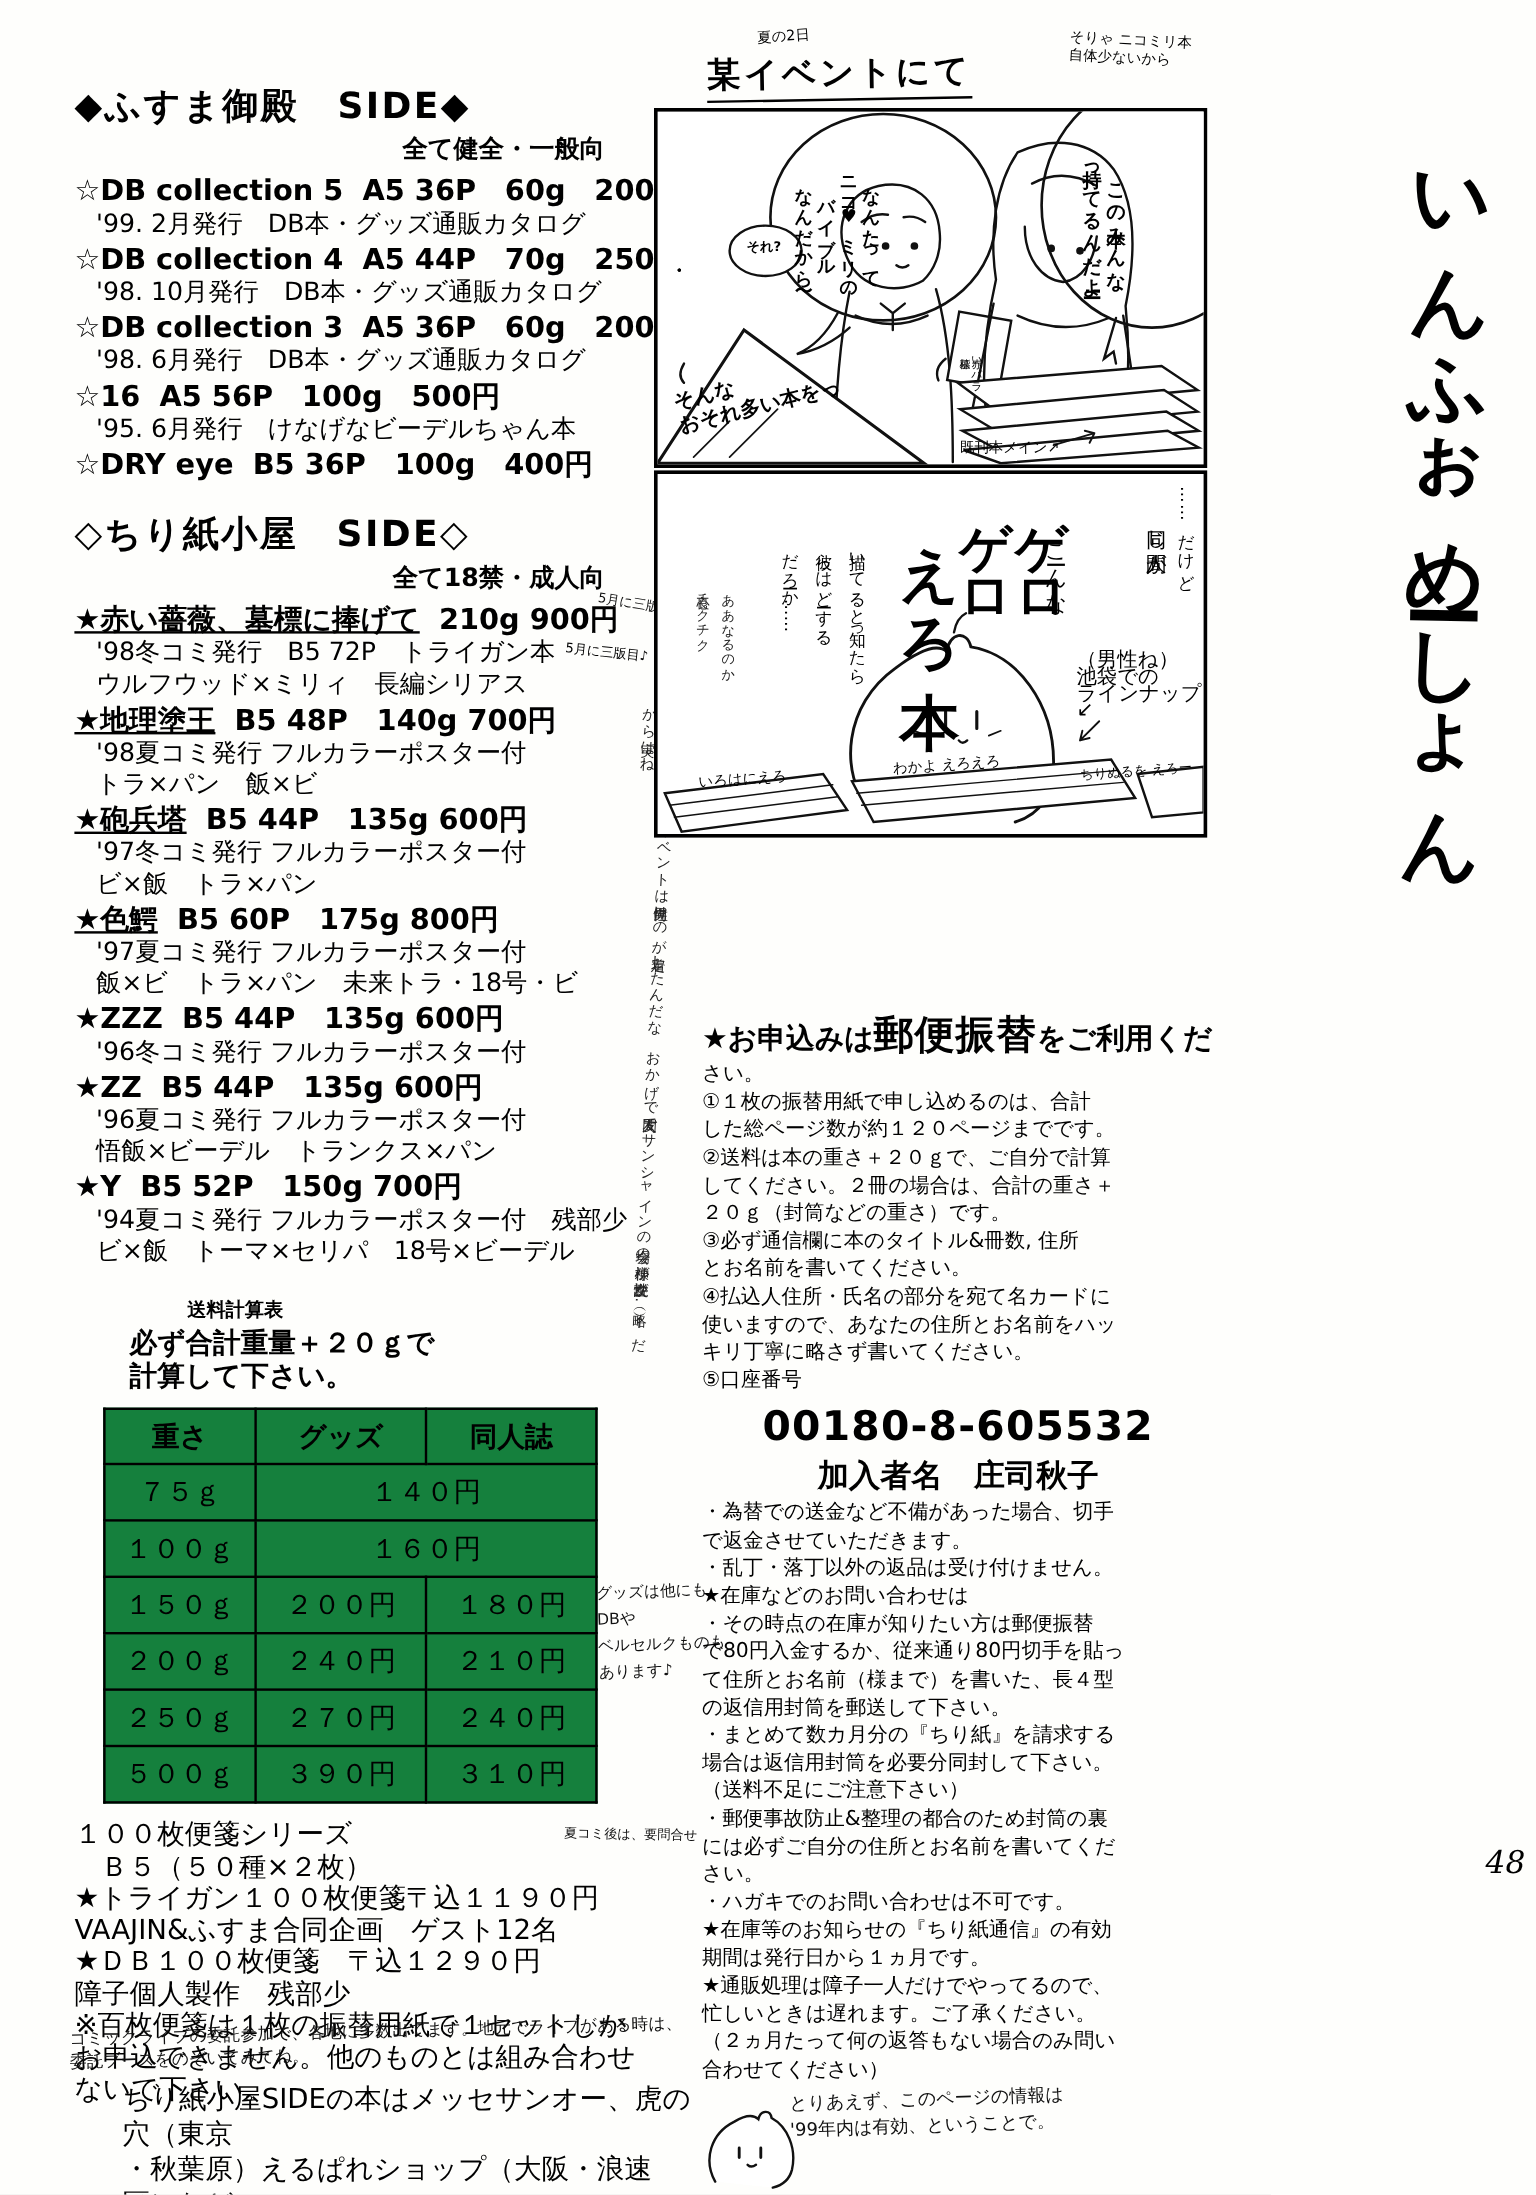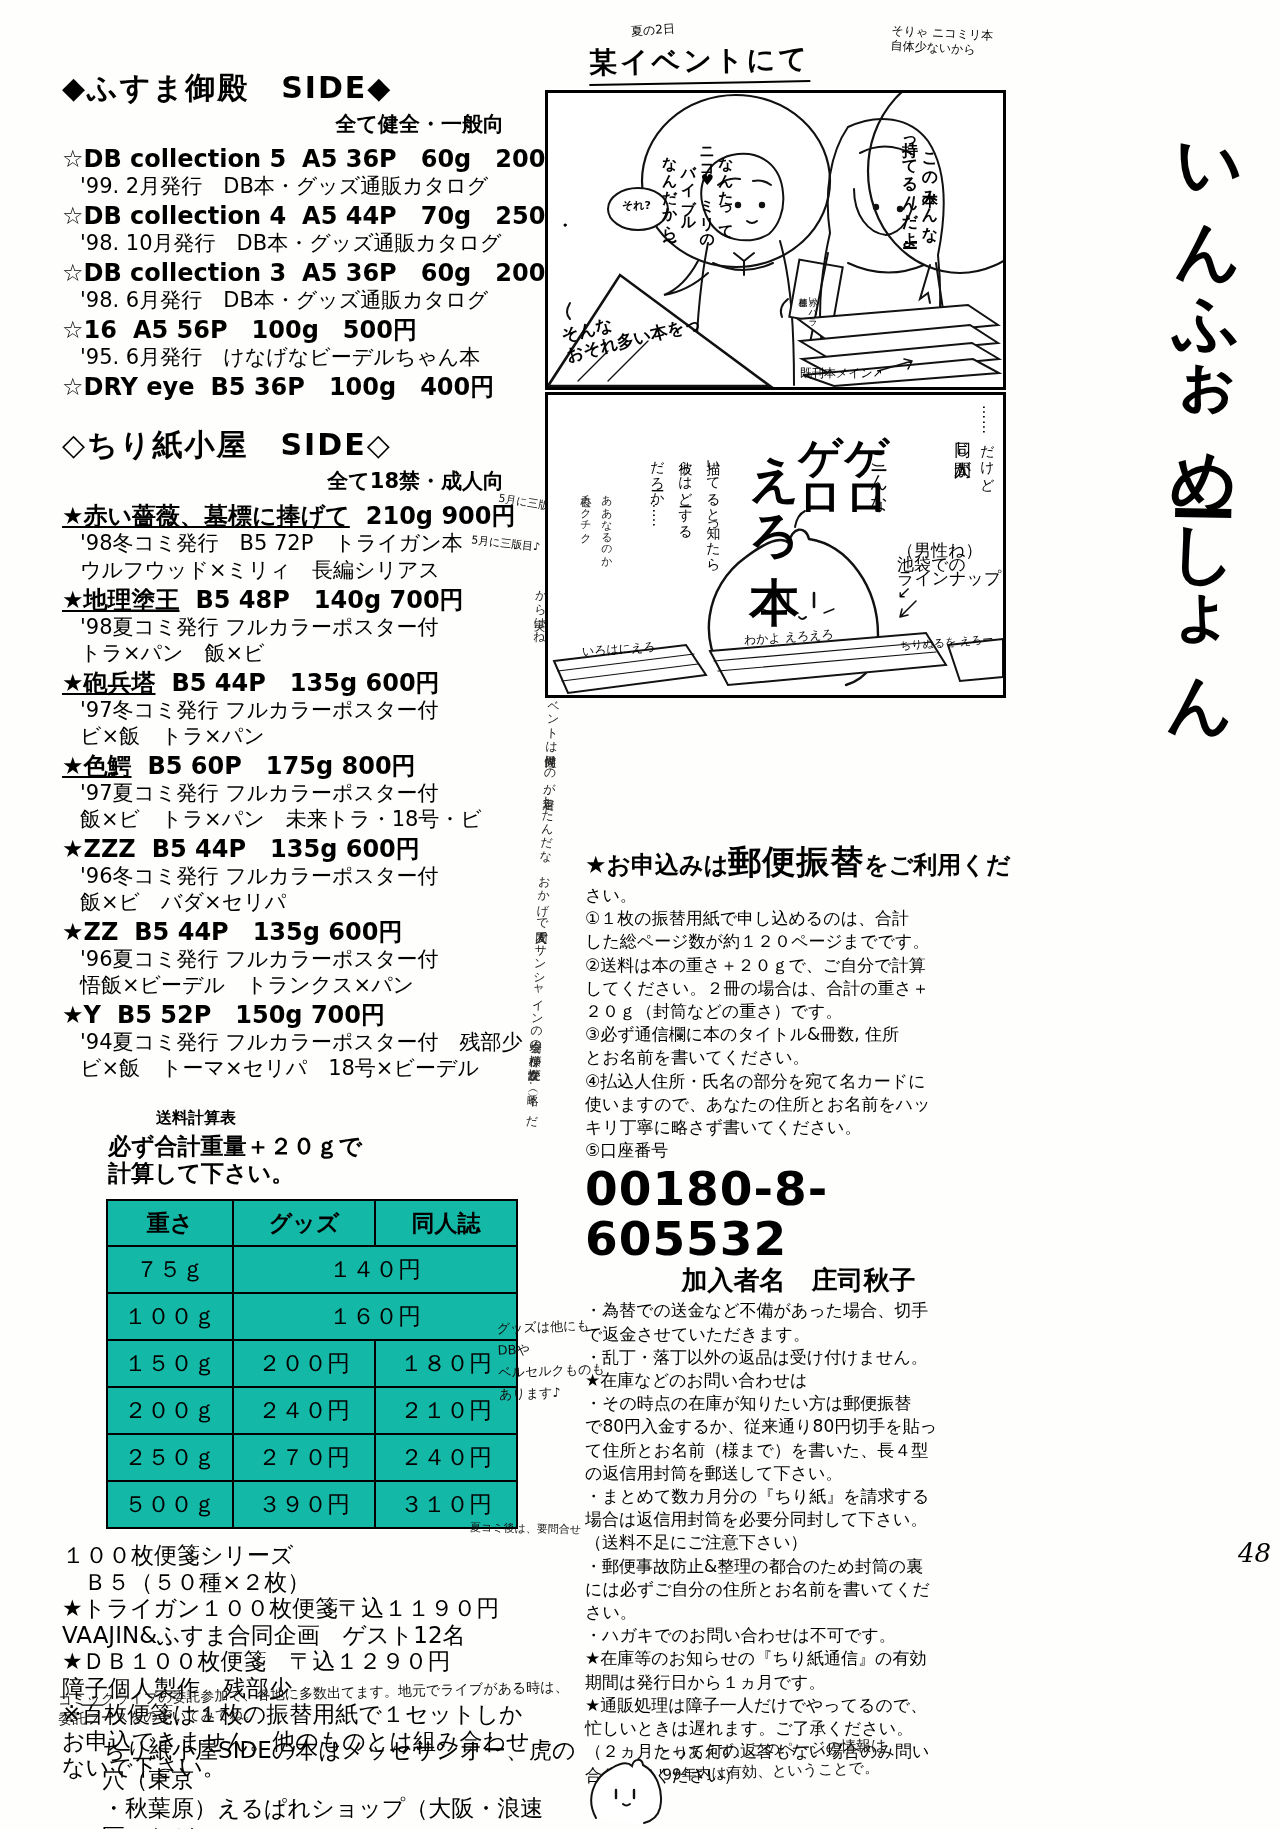--- a/index.html
+++ b/index.html
@@ -17,21 +17,21 @@
   .cat-item{margin-bottom:3px;}
   .cat-title{font-size:24px;font-weight:bold;line-height:28px;white-space:nowrap;}
   .cat-title .spec{margin-left:16px;}
   .cat-detail{font-size:21px;line-height:26px;padding-left:18px;white-space:nowrap;}
   .u{text-decoration:underline;}
   .sec2{margin-top:24px;}
   .inline-note{font-size:11px;font-weight:normal;margin-left:8px;display:inline-block;transform:rotate(6deg);vertical-align:middle;}
   .ship{margin-top:22px;}
   .ship-title{font-size:16px;font-weight:bold;padding-left:94px;line-height:30px;}
   .ship-note{font-size:23px;font-weight:bold;line-height:27px;padding-left:46px;}
-  table.shiptbl{border-collapse:collapse;margin:12px 0 0 44px;background:#14b8a6;}
+  table.shiptbl{border-collapse:collapse;margin:12px 0 0 24px;background:#15803d;}
   .shiptbl th,.shiptbl td{border:2.5px solid #000;font-size:23px;text-align:center;padding:0 6px;}
   .shiptbl th{height:44px;font-weight:bold;}
   .shiptbl td{height:45px;font-weight:500;}
   .col-w{width:112px}.col-g{width:128px}.col-d{width:128px}
   .stationery{margin-top:13px;font-size:23px;line-height:26.5px;}
   .stationery .ind{padding-left:22px;}
   
   .note-comiclive{left:58px;top:1684px;font-size:14px;line-height:19px;transform:rotate(-1.5deg);color:#111;}
   .consignment{left:102px;top:1736px;width:478px;font-size:23px;line-height:29px;font-weight:500;}
   
@@ -54,21 +54,21 @@
   .p2big2{position:absolute;left:194px;top:24px;font-size:50px;font-weight:900;letter-spacing:2px;}
   .p2l{position:absolute;left:96px;top:56px;font-size:14px;line-height:2.0;}
   .p2small{position:absolute;left:26px;top:92px;font-size:11px;line-height:1.9;color:#222;}
   .p2note{position:absolute;left:349px;top:148px;font-size:17px;line-height:14px;}
   .p2book{position:absolute;font-size:12px;transform:rotate(-4deg);}
   
   .order-block{position:absolute;left:0;top:823px;width:467px;padding-left:40px;box-sizing:border-box;}
   .order-line0{font-size:24px;font-weight:bold;line-height:38px;white-space:nowrap;}
   .order-line0 .big{font-size:33px;letter-spacing:1px;}
   .order-text{font-size:17px;line-height:23.2px;font-weight:500;}
-  .account{font-size:47px;font-weight:bold;letter-spacing:1px;line-height:50px;margin-top:2px;}
+  .account{font-size:34px;font-weight:bold;text-align:center;letter-spacing:1px;line-height:50px;margin-top:2px;}
   .payee{font-size:26px;font-weight:bold;text-align:center;line-height:32px;margin-bottom:3px;}
   
   .vtitle{left:1172px;top:102px;height:740px;font-size:66px;font-weight:900;line-height:1.0;transform:rotate(1deg);font-family:"DejaVu Serif","Liberation Serif",serif;}
   .margin-note{left:519px;top:582px;height:540px;font-size:12px;line-height:1.5;color:#222;transform:rotate(3deg);}
   .reprint-note{left:498px;top:496px;font-size:11px;transform:rotate(9deg);color:#111;}
   .goods-note{left:498px;top:1316px;font-size:13px;line-height:22px;transform:rotate(-2deg);color:#111;}
   .stnote{left:470px;top:1521px;font-size:11px;transform:rotate(1deg);color:#111;}
   .validity{left:658px;top:1738px;font-size:15px;line-height:22px;transform:rotate(-2deg);color:#111;}
   .pagenum{left:1238px;top:1538px;font-size:26px;font-style:italic;font-family:"DejaVu Serif","Liberation Serif",serif;}
   .slime-doodle{left:582px;top:1752px;}
@@ -122,21 +122,20 @@
       <div class="cat-detail">ビ×飯　トラ×パン</div>
     </div>
     <div class="cat-item">
       <div class="cat-title"><span class="u">★色鰐</span><span class="spec">B5 60P　175g 800円</span></div>
       <div class="cat-detail">'97夏コミ発行 フルカラーポスター付</div>
       <div class="cat-detail">飯×ビ　トラ×パン　未来トラ・18号・ビ</div>
     </div>
     <div class="cat-item">
       <div class="cat-title"><span>★ZZZ</span><span class="spec">B5 44P　135g 600円</span></div>
       <div class="cat-detail">'96冬コミ発行 フルカラーポスター付</div>
-      <div class="cat-detail">飯×ビ　バダ×セリパ</div>
     </div>
     <div class="cat-item">
       <div class="cat-title"><span>★ZZ</span><span class="spec">B5 44P　135g 600円</span></div>
       <div class="cat-detail">'96夏コミ発行 フルカラーポスター付</div>
       <div class="cat-detail">悟飯×ビーデル　トランクス×パン</div>
     </div>
     <div class="cat-item">
       <div class="cat-title"><span>★Y</span><span class="spec">B5 52P　150g 700円</span></div>
       <div class="cat-detail">'94夏コミ発行 フルカラーポスター付　残部少</div>
       <div class="cat-detail">ビ×飯　トーマ×セリパ　18号×ビーデル</div>

